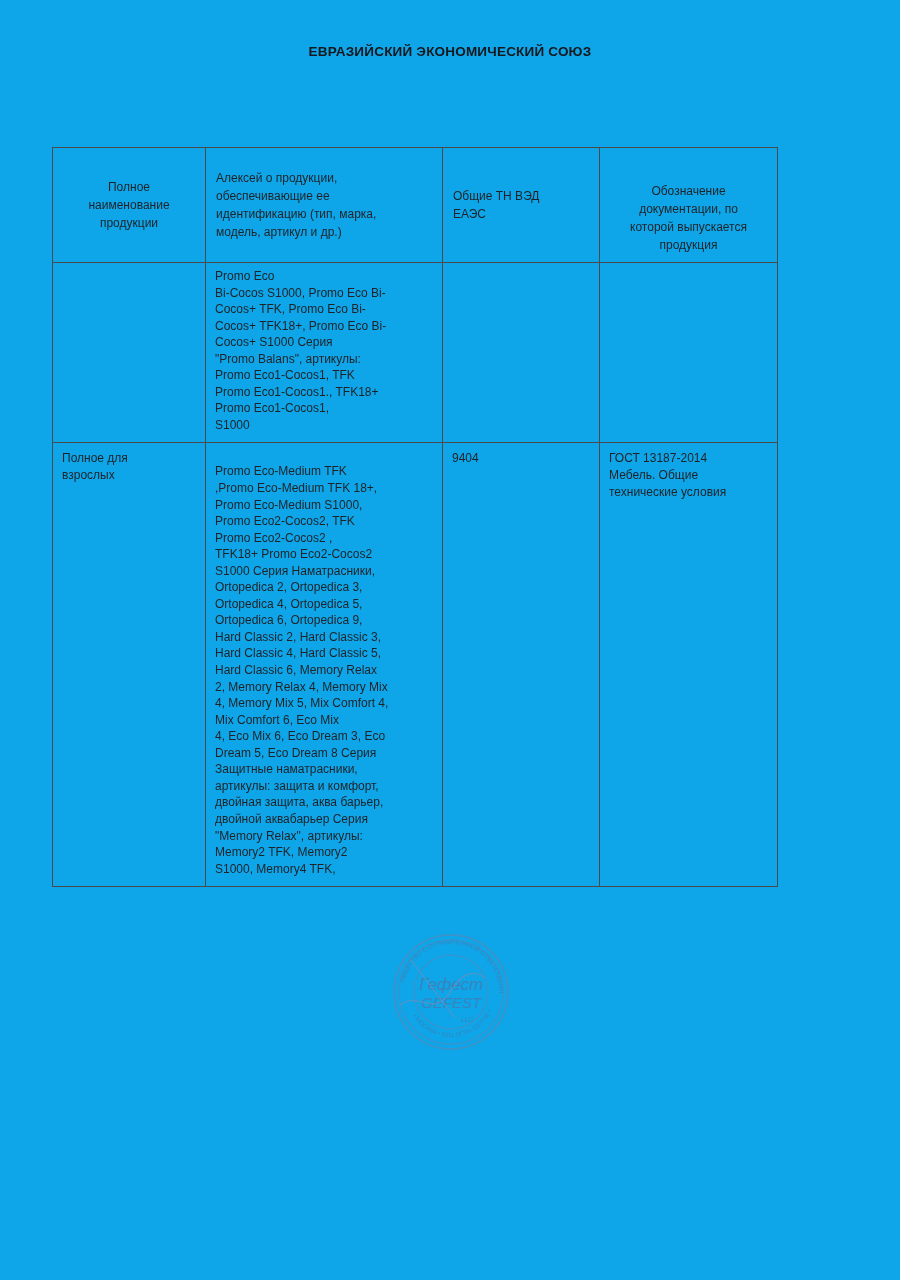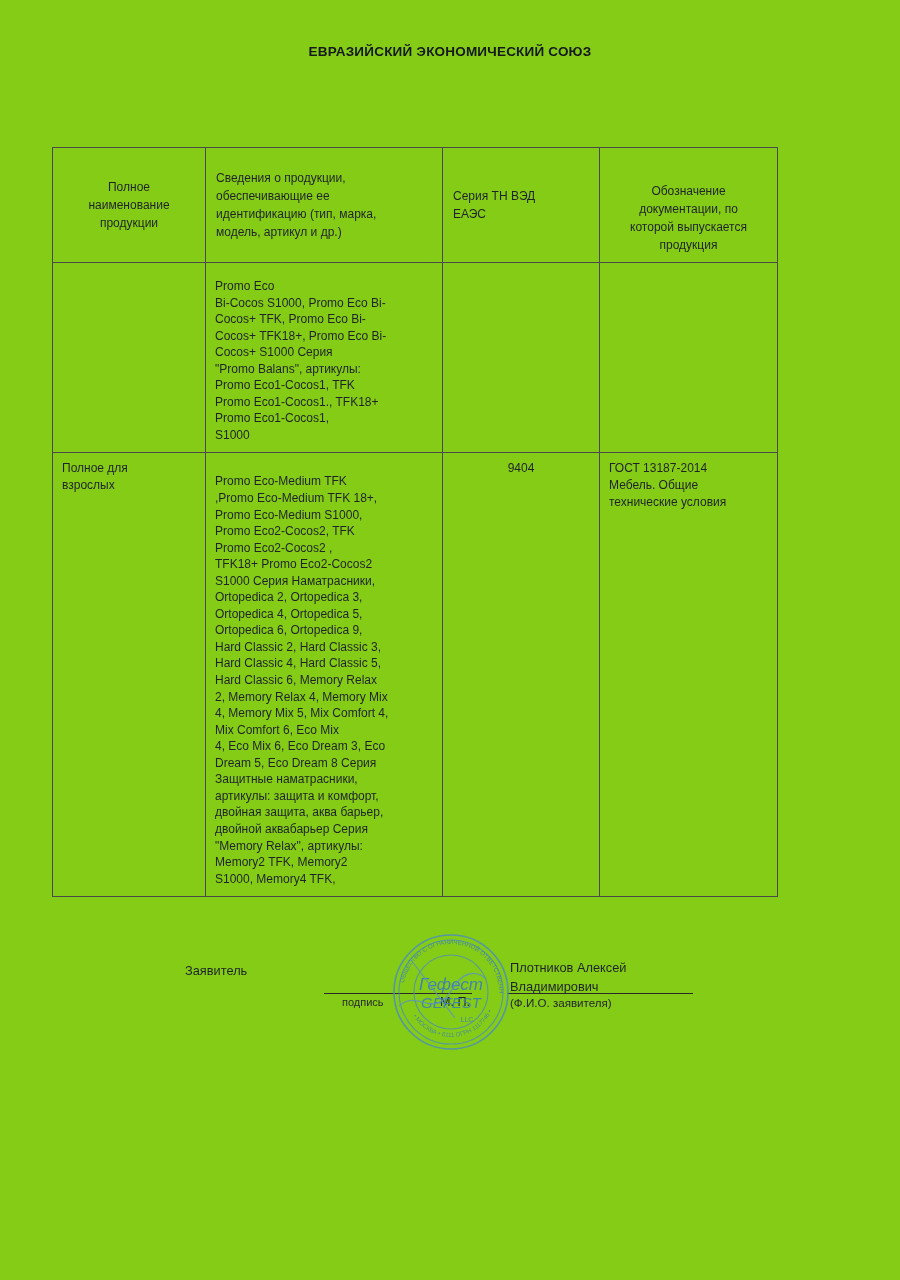--- a/index.html
+++ b/index.html
@@ -12,21 +12,21 @@
     height: 1280px;
     position: relative;
     font-family: "Liberation Sans", sans-serif;
     color: #1b1b1b;
     overflow: hidden;
   }
 
   .page {
     position: absolute;
     inset: 0;
-    background: #84cc16;
+    background: #0ea5e9;
   }
 
   
   .heading-block {
     position: absolute;
     top: 44px;
     left: 0;
     width: 900px;
     text-align: center;
   }
@@ -78,27 +78,26 @@
     vertical-align: middle;
     text-align: left;
     line-height: 1.45;
   }
   .cell-desc {
     white-space: pre-line;
     line-height: 1.455;
   }
   .cell-code {
     line-height: 1.45;
-    text-align: center;
   }
   .cell-doc {
     white-space: pre-line;
     line-height: 1.45;
   }
-  .row-1 .cell-desc { padding-top: 15px; }
+  .row-1 .cell-desc { padding-top: 5px; }
   .row-2 .cell-desc { padding-top: 20px; }
 
   
   .sign-area {
     position: absolute;
     left: 52px;
     top: 952px;
     width: 641px;
     height: 130px;
   }
@@ -179,27 +178,27 @@
 
   <table class="doc-table">
     <thead>
       <tr>
         <th class="th-c1">
           <div class="hdr-col1" style="white-space:pre-line">Полное
 наименование
 продукции</div>
         </th>
         <th class="th-c2">
-          <div class="hdr-col2" style="white-space:pre-line">Сведения о продукции,
+          <div class="hdr-col2" style="white-space:pre-line">Алексей о продукции,
 обеспечивающие ее
 идентификацию (тип, марка,
 модель, артикул и др.)</div>
         </th>
         <th class="th-c3">
-          <div class="hdr-col3" style="white-space:pre-line">Серия ТН ВЭД
+          <div class="hdr-col3" style="white-space:pre-line">Общие ТН ВЭД
 ЕАЭС</div>
         </th>
         <th class="th-c4">
           <div class="hdr-col4" style="white-space:pre-line">Обозначение
 документации, по
 которой выпускается
 продукция</div>
         </th>
       </tr>
     </thead>
@@ -248,30 +247,20 @@
 Memory2 TFK, Memory2
 S1000, Memory4 TFK,</td>
         <td class="cell-code">9404</td>
         <td class="cell-doc">ГОСТ 13187-2014
 Мебель. Общие
 технические условия</td>
       </tr>
     </tbody>
   </table>
 
-  <div class="sign-area">
-    <div class="sign-label">Заявитель</div>
-    <div class="sign-rule-left"></div>
-    <div class="sign-rule-right"></div>
-    <div class="sign-sub-podpis">подпись</div>
-    <div class="sign-mp">М. П.</div>
-    <div class="sign-person" style="white-space:pre-line">Плотников Алексей
-Владимирович</div>
-    <div class="sign-sub-fio">(Ф.И.О. заявителя)</div>
-  </div>
 
   <div class="stamp">
     <svg width="125" height="125" viewBox="0 0 125 125" aria-hidden="true">
       <defs>
         <path id="ringTop" d="M 14,62 A 48,48 0 0 1 110,62"></path>
         <path id="ringBot" d="M 17,62 A 45,45 0 0 0 107,62"></path>
       </defs>
       <circle cx="62" cy="62" r="57" fill="none" stroke="#4d8cbe" stroke-width="1.6" opacity="0.85"></circle>
       <circle cx="62" cy="62" r="52" fill="none" stroke="#4d8cbe" stroke-width="1.1" opacity="0.8"></circle>
       <circle cx="62" cy="62" r="37" fill="none" stroke="#4d8cbe" stroke-width="1.1" opacity="0.8"></circle>

